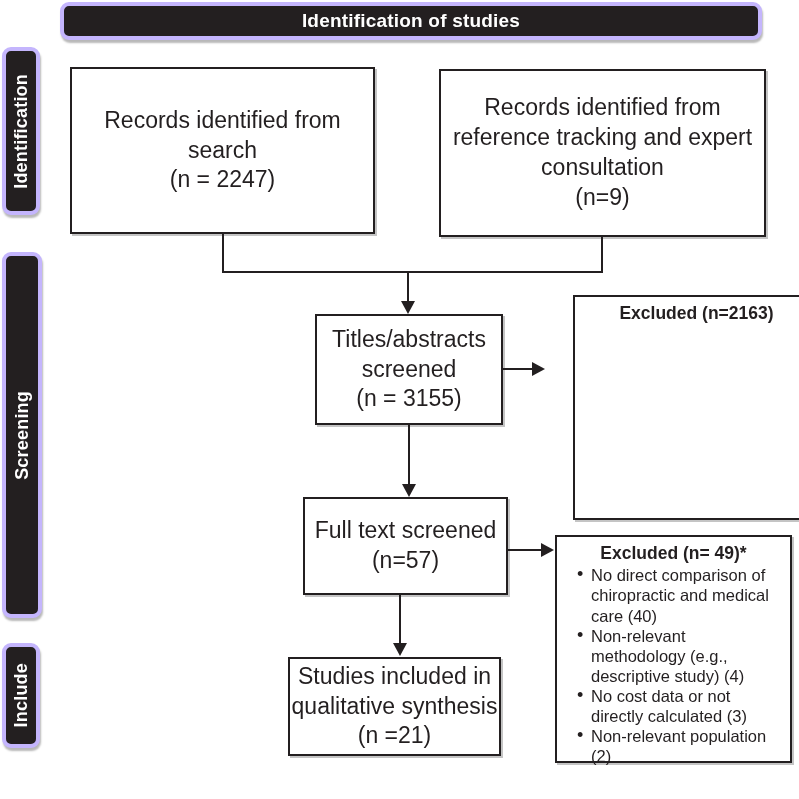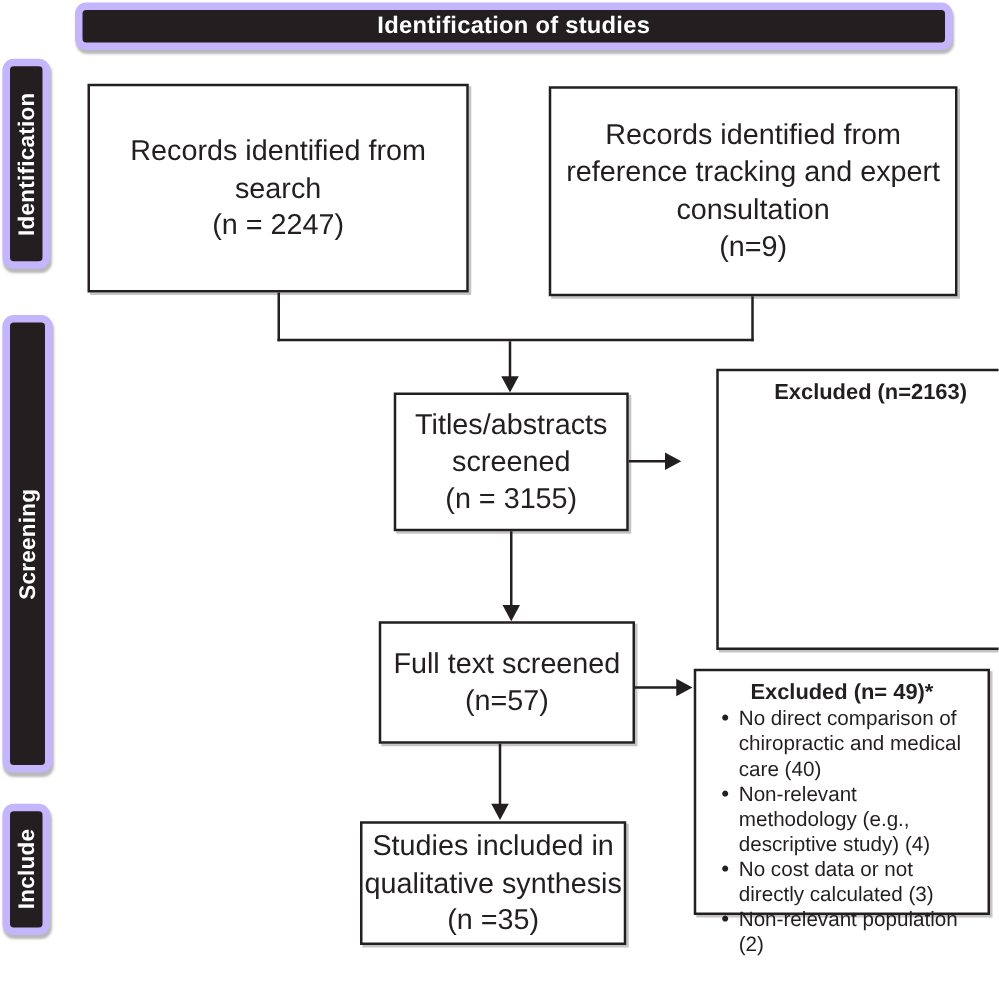--- a/index.html
+++ b/index.html
@@ -1,21 +1,21 @@
 <!DOCTYPE html>
 <html><head>
 <meta charset="utf-8">
 <style>
   html,body{margin:0;padding:0;background:#ffffff;}
   body{font-family:"Liberation Sans", sans-serif;color:#231f20;}
   .figure{position:relative;width:799px;height:799px;background:#ffffff;overflow:hidden;}
 
   
   .dark-bar{
-    position:absolute;background:#231f20;border:6px solid #c4b5fd;border-radius:9px;
+    position:absolute;background:#231f20;border:4px solid #c4b5fd;border-radius:9px;
     box-shadow:1px 3px 2px rgba(0,0,0,0.28);
     display:flex;align-items:center;justify-content:center;box-sizing:border-box;
   }
   .dark-bar span{color:#ffffff;font-weight:bold;font-size:19px;letter-spacing:0.2px;}
   .side-bar span{writing-mode:vertical-rl;transform:rotate(180deg);font-size:18px;}
 
   
   .box{
     position:absolute;background:#ffffff;border:2px solid #231f20;box-sizing:border-box;
     box-shadow:2px 2px 0 rgba(125,125,125,0.45);
@@ -70,41 +70,41 @@
 screened
 (n = 3155)</div>
 
   <div class="box excluded" style="left:573px;top:295px;width:247px;height:225px;">
     <div class="ex-title">Excluded (n=2163)</div>
   </div>
 
   <div class="box center-box" style="left:303px;top:497px;width:205px;height:98px;">Full text screened
 (n=57)</div>
 
-  <div class="box excluded" style="left:555px;top:535px;width:237px;height:197px;">
+  <div class="box excluded" style="left:555px;top:535px;width:237px;height:228px;">
     <div class="ex-title">Excluded (n= 49)*</div>
     <ul>
       <li>
         <span>No direct comparison of chiropractic and medical care (40)</span>
       </li>
       <li>
         <span>Non-relevant methodology (e.g., descriptive study) (4)</span>
       </li>
       <li>
         <span>No cost data or not directly calculated (3)</span>
       </li>
       <li>
         <span>Non-relevant population (2)</span>
       </li>
     </ul>
   </div>
 
   <div class="box center-box" style="left:288px;top:657px;width:213px;height:99px;">Studies included in
 qualitative synthesis
-(n =35)</div>
+(n =21)</div>
 
   <div class="line" style="left:222px;top:234px;width:2px;height:39px;"></div>
   <div class="line" style="left:601px;top:237px;width:2px;height:36px;"></div>
   <div class="line" style="left:222px;top:271px;width:381px;height:2px;"></div>
 
   <div class="line" style="left:407px;top:273px;width:2px;height:29px;"></div>
   <div class="arr-down" style="left:401px;top:301px;"></div>
 
   <div class="line" style="left:503px;top:368px;width:30px;height:2px;"></div>
   <div class="arr-right" style="left:532px;top:362px;"></div>

